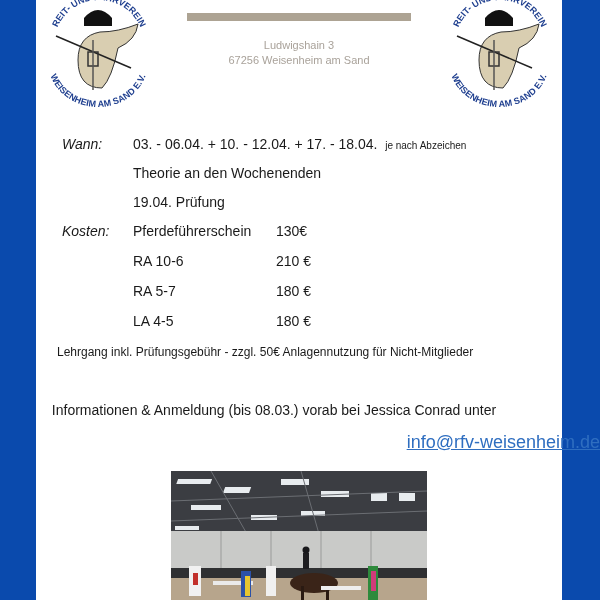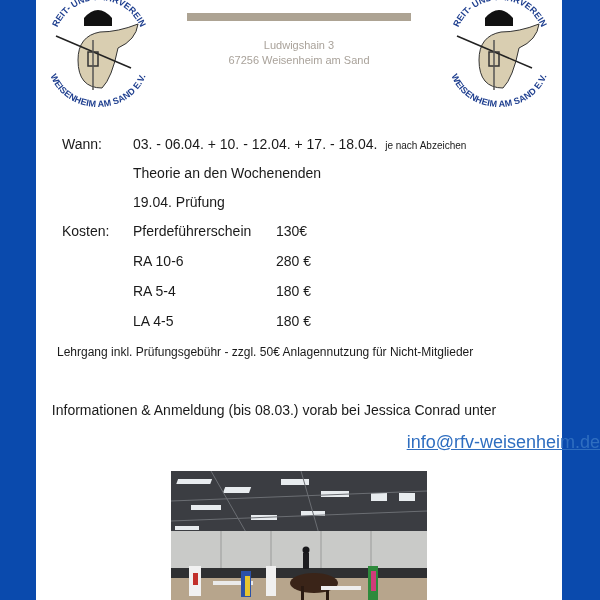--- a/index.html
+++ b/index.html
@@ -6,21 +6,21 @@
   body { width:600px; height:600px; overflow:hidden; position:relative; background:#0a4aad; font-family:"Liberation Sans", sans-serif; }
   .page { position:absolute; left:36px; top:0; width:526px; height:600px; background:#ffffff; }
   .logo { position:absolute; top:0; width:125px; height:112px; }
   .logo-left { left:36px; }
   .logo-right { left:437px; }
   .bar { position:absolute; left:187px; top:13px; width:224px; height:8px; background:#ada393; }
   .addr { position:absolute; left:187px; width:224px; text-align:center; color:#a9a29a; font-size:11px; }
   .addr1 { top:39px; }
   .addr2 { top:54px; }
   .row { position:absolute; font-size:14px; color:#1a1a1a; white-space:nowrap; }
-  .lbl { position:absolute; left:62px; }
+  .lbl { position:absolute; left:62px;font-style:italic; }
   .c1 { position:absolute; left:133px; }
   .c2 { position:absolute; left:276px; }
   .small { font-size:10px; }
   .note { position:absolute; left:57px; top:345px; font-size:12px; color:#1a1a1a; white-space:nowrap; }
   .info { position:absolute; left:0; width:548px; top:402px; text-align:center; font-size:14px; color:#1a1a1a; }
   .email { position:absolute; left:0; width:600px; top:432px; text-align:right; font-size:18px; color:#2f6ec0; text-decoration:underline; }
   .photo { position:absolute; left:171px; top:471px; width:256px; height:129px; overflow:hidden; background:#8c8a85; }
 </style>
 </head>
 <body>
@@ -74,24 +74,24 @@
   <span class="c1">19.04. Prüfung</span>
 </div>
 
 <div class="row" style="top:223px;left:0;width:600px;">
   <span class="lbl">Kosten:</span>
   <span class="c1">Pferdeführerschein</span>
   <span class="c2">130€</span>
 </div>
 <div class="row" style="top:253px;left:0;width:600px;">
   <span class="c1">RA 10-6</span>
-  <span class="c2">280 €</span>
+  <span class="c2">210 €</span>
 </div>
 <div class="row" style="top:283px;left:0;width:600px;">
-  <span class="c1">RA 5-4</span>
+  <span class="c1">RA 5-7</span>
   <span class="c2">180 €</span>
 </div>
 <div class="row" style="top:313px;left:0;width:600px;">
   <span class="c1">LA 4-5</span>
   <span class="c2">180 €</span>
 </div>
 
 <div class="note">Lehrgang inkl. Prüfungsgebühr  -  zzgl. 50€ Anlagennutzung für Nicht-Mitglieder</div>
 
 <div class="info">Informationen &amp; Anmeldung (bis 08.03.)  vorab bei Jessica Conrad unter</div>

